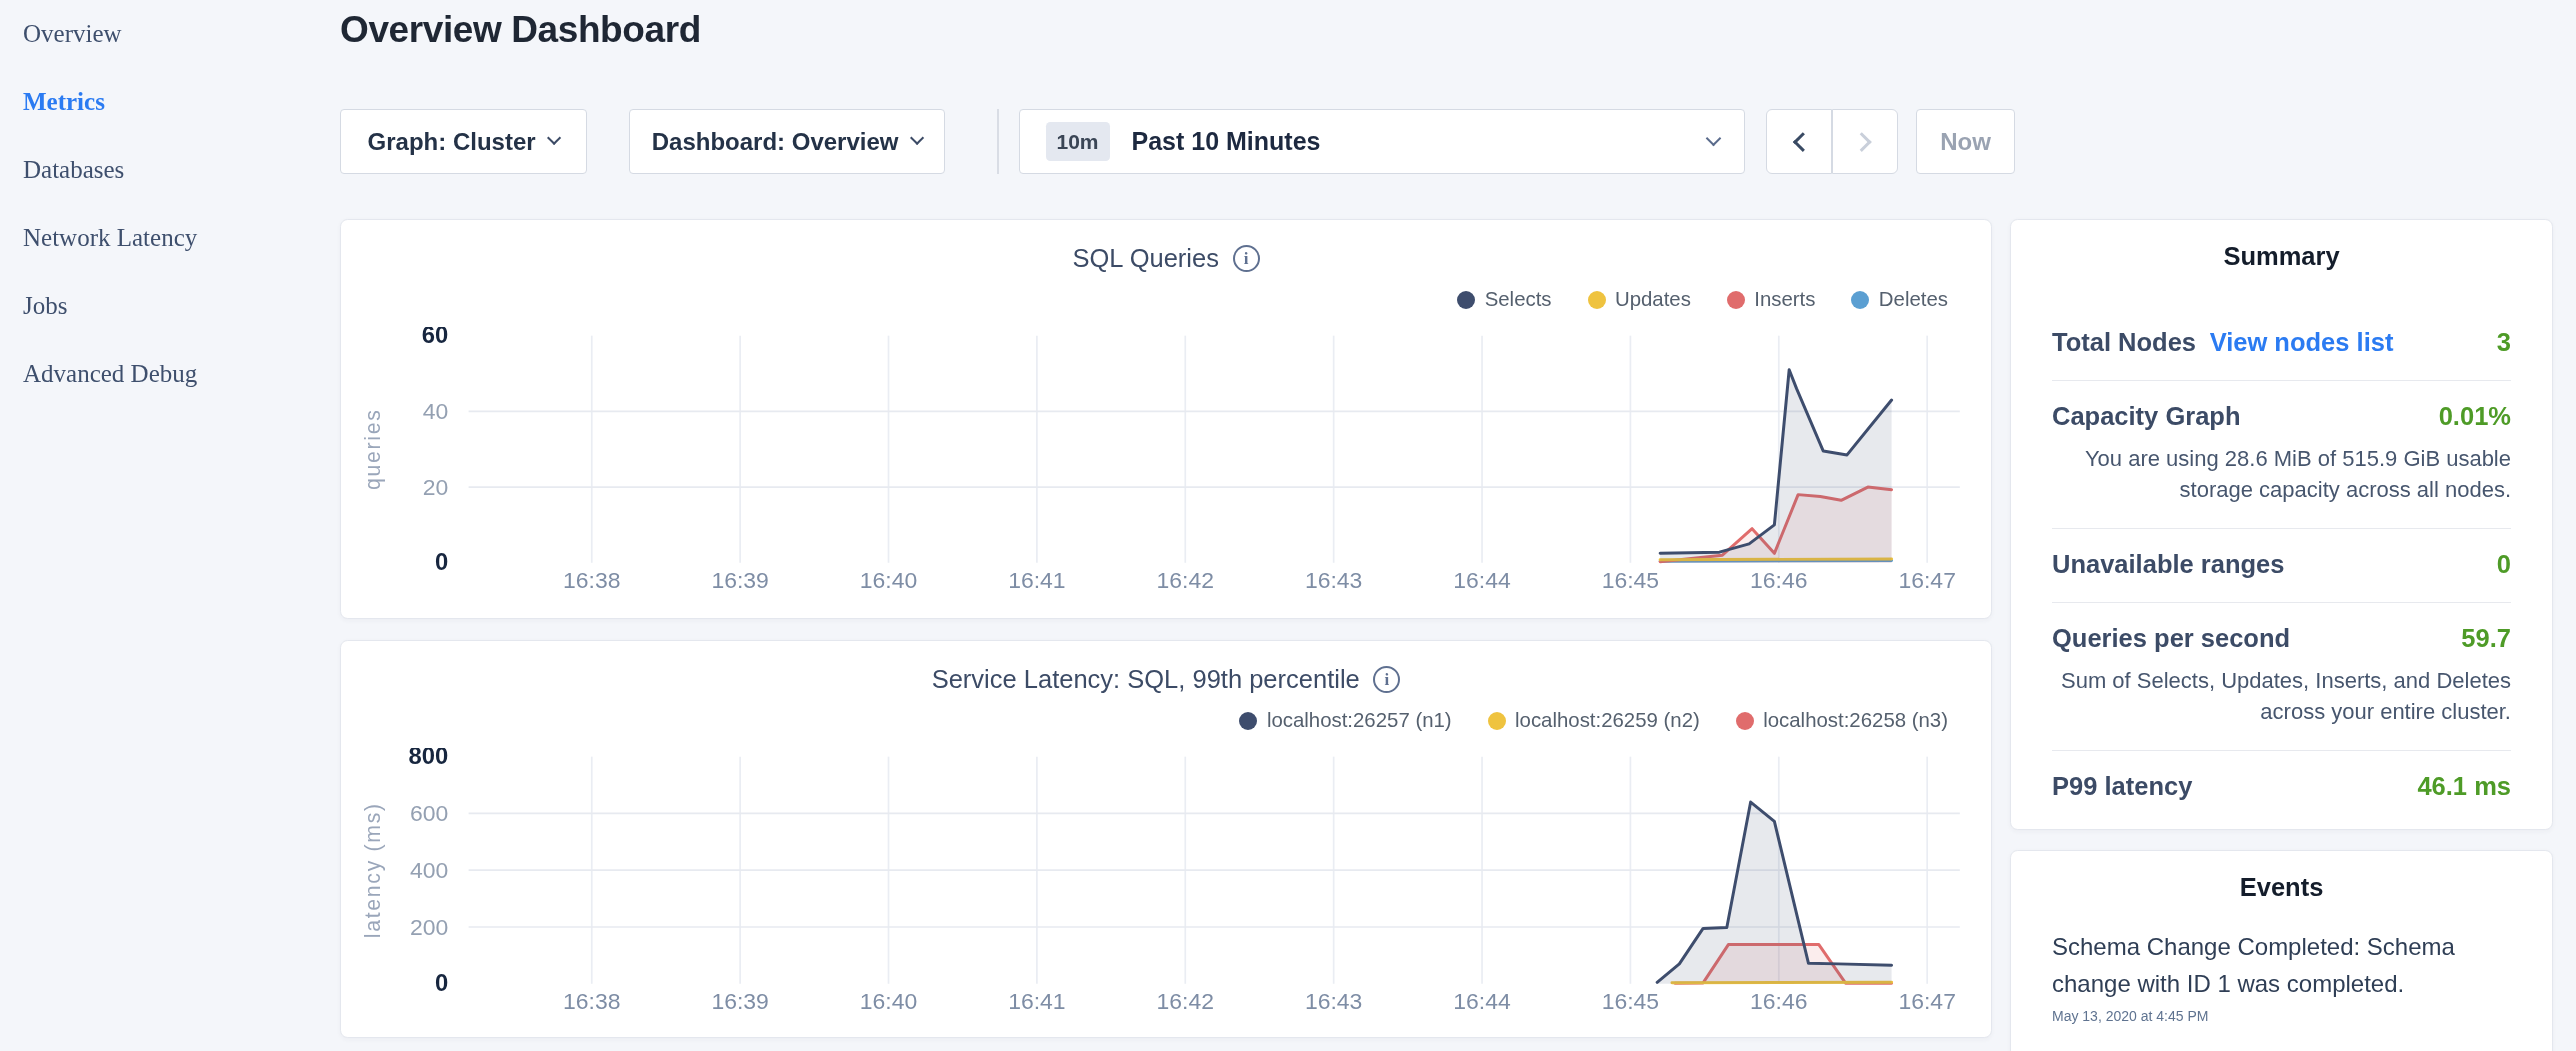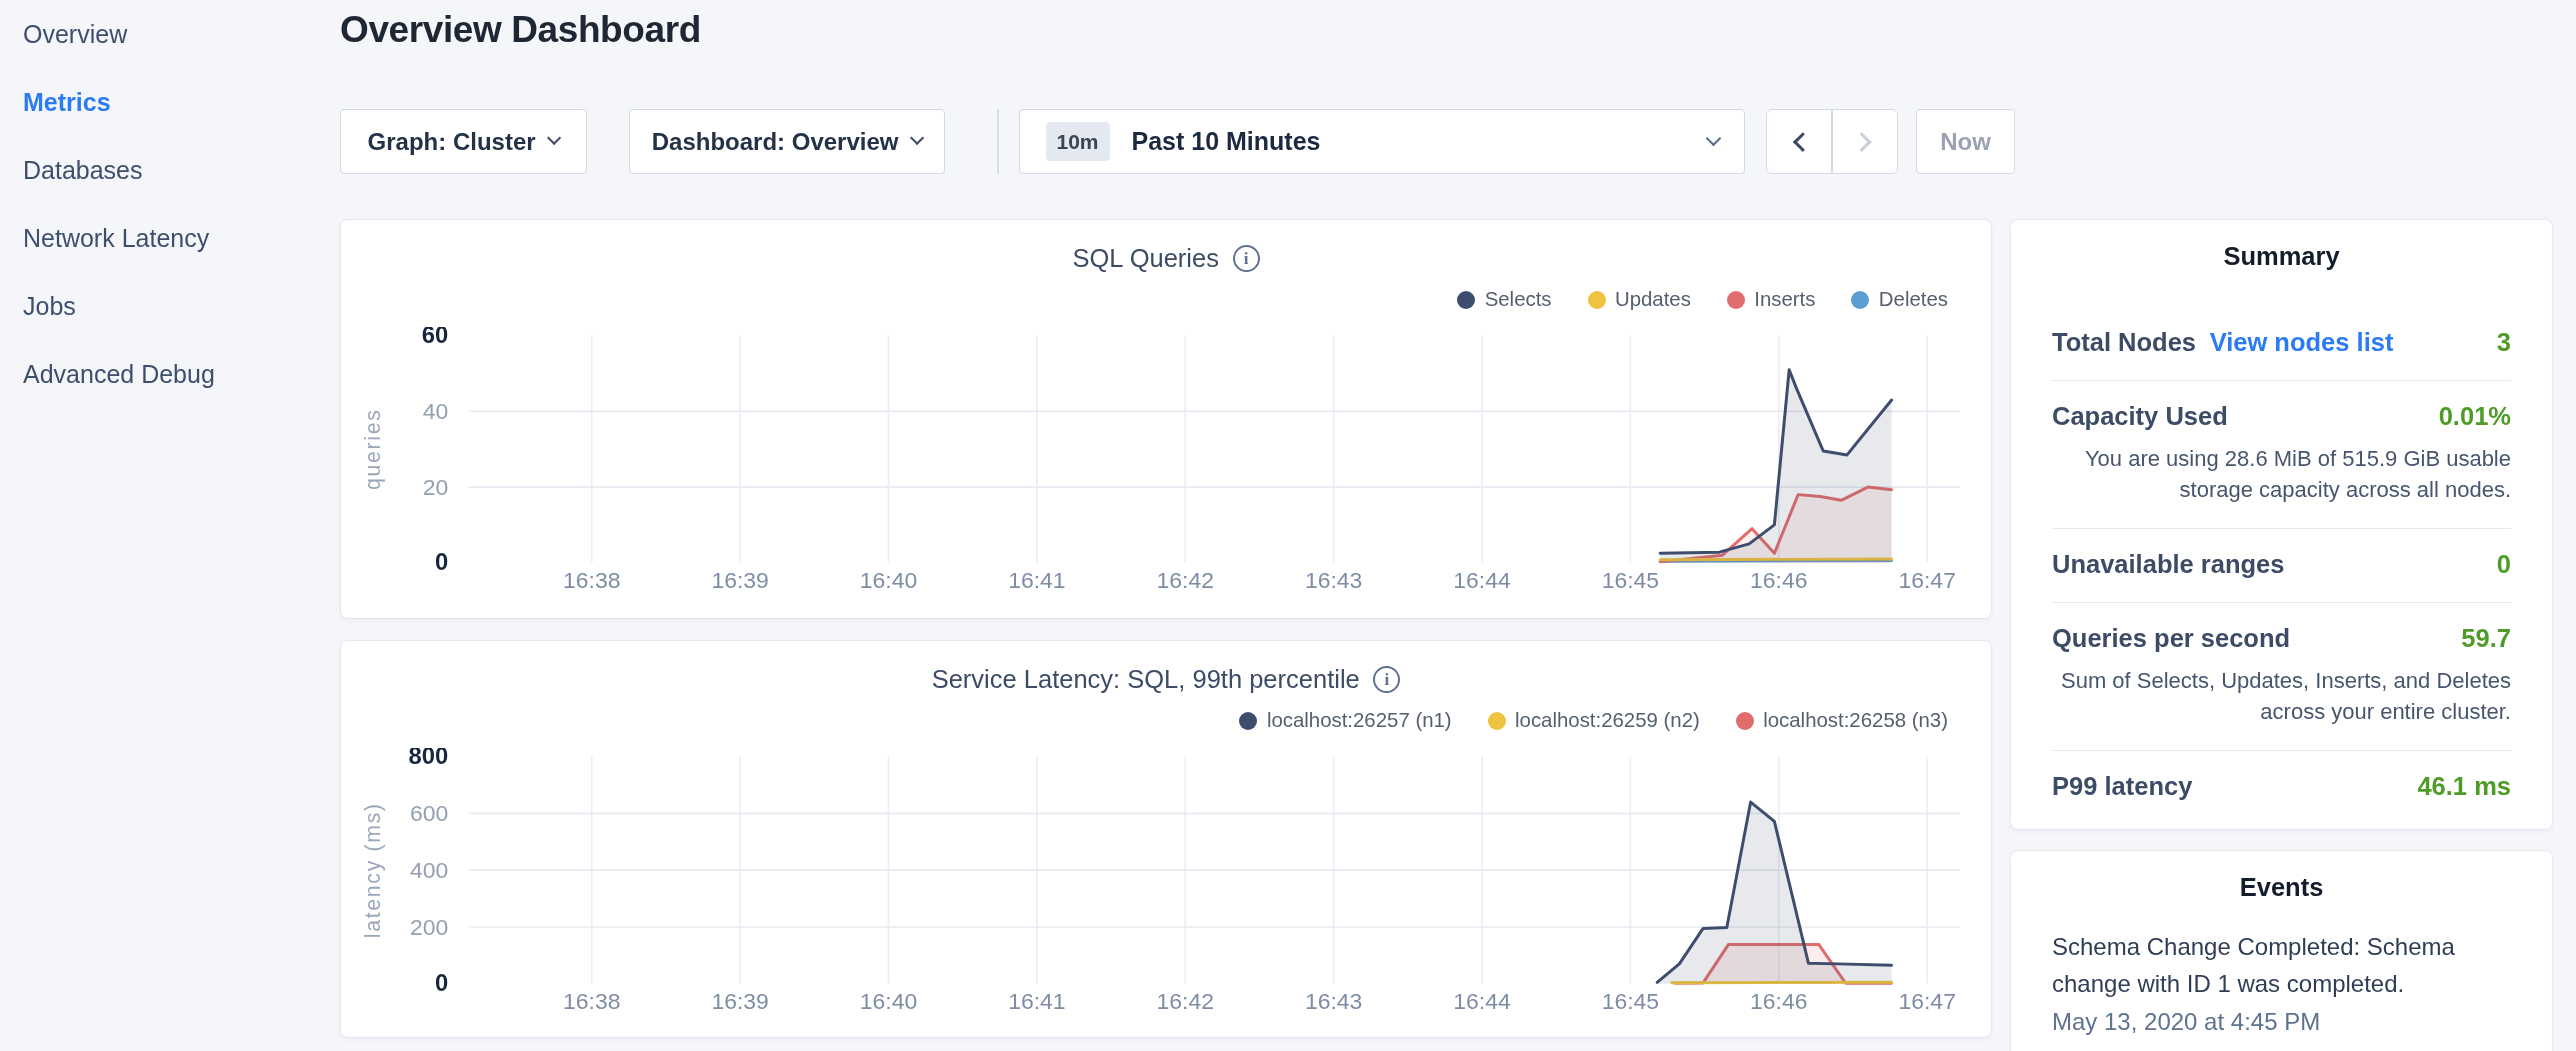--- a/index.html
+++ b/index.html
@@ -1,20 +1,20 @@
 <!DOCTYPE html>
 <html style="font-size:13.6px"><head>
 <meta charset="utf-8">
 <style>
   * { margin:0; padding:0; box-sizing:border-box; }
   html,body { width:2576px; height:1051px; background:#f4f6fa; font-family:"Liberation Sans", sans-serif; }
   .page { position:relative; width:2576px; height:1051px; overflow:hidden; }
 
   
-  .sidebar { position:absolute; left:0; top:0; width:392px; height:100%; }
+  .sidebar { position:absolute; left:0; top:0; width:392px; height:100%;font-family:Liberation Serif, serif; }
   .nav-item { height:68px; line-height:68px; padding-left:23px; font-size:25px; color:#3e4f6d; cursor:pointer; }
   .nav-item.active { color:#2b7bf2; font-weight:700; }
 
   
   .main { position:absolute; left:340px; top:0; width:1652px; height:100%; }
   .page-title { position:absolute; left:0; top:8.5px; font-size:37px; font-weight:700; color:#1f2734; letter-spacing:-0.4px; }
 
   .btn { background:#fff; border:1.7px solid #d5dae3; border-radius:4px; display:flex; align-items:center; justify-content:center; cursor:pointer; }
   .dropdown-label { font-size:24px; font-weight:700; color:#243247; }
   .chev-down { display:inline-block; width:10.2px; height:10.2px; border-right:2.6px solid #3c4b66; border-bottom:2.6px solid #3c4b66; transform:rotate(45deg); margin-left:13.6px; margin-top:-6.8px; }
@@ -59,21 +59,21 @@
   .summary-rows { margin-top:36px; }
   .summary-row { padding:21px 0 23px 0; border-bottom:1.7px solid #e7e9ee;text-align:right; }
   .summary-row:last-child { border-bottom:none; }
   .row-head { display:flex; align-items:baseline; }
   .row-label { font-size:25.5px; font-weight:700; color:#3c4b66; }
   .row-link { font-size:25.5px; font-weight:700; color:#2b7bf2; margin-left:13.6px; cursor:pointer; }
   .row-value { margin-left:auto; font-size:25.5px; font-weight:700; color:#4e9b27; }
   .row-desc { margin-top:12px; font-size:22px; line-height:31px; color:#47566e; max-width:469px; }
   .event-item { margin-top:25.5px; }
   .event-text { font-size:24px; line-height:37px; color:#2f3e55; max-width:408px; }
-  .event-time { font-size:24px; color:#5f7390; margin-top:6.8px; }
+  .event-time { font-size:14px; color:#5f7390; margin-top:6.8px; }
 </style>
 </head>
 <body>
 
 <div class="page">
 
   <nav class="sidebar">
     <div class="nav-item">Overview</div>
     <div class="nav-item active">Metrics</div>
     <div class="nav-item">Databases</div>
@@ -238,21 +238,21 @@
       <div class="summary-rows">
         <div class="summary-row">
           <div class="row-head">
             <span class="row-label">Total Nodes</span>
             <span class="row-link">View nodes list</span>
             <span class="row-value">3</span>
           </div>
         </div>
         <div class="summary-row">
           <div class="row-head">
-            <span class="row-label">Capacity Used</span>
+            <span class="row-label">Capacity Graph</span>
             <span class="row-value">0.01%</span>
           </div>
           <div class="row-desc">You are using 28.6 MiB of 515.9 GiB usable storage capacity across all nodes.</div>
         </div>
         <div class="summary-row">
           <div class="row-head">
             <span class="row-label">Unavailable ranges</span>
             <span class="row-value">0</span>
           </div>
         </div>

